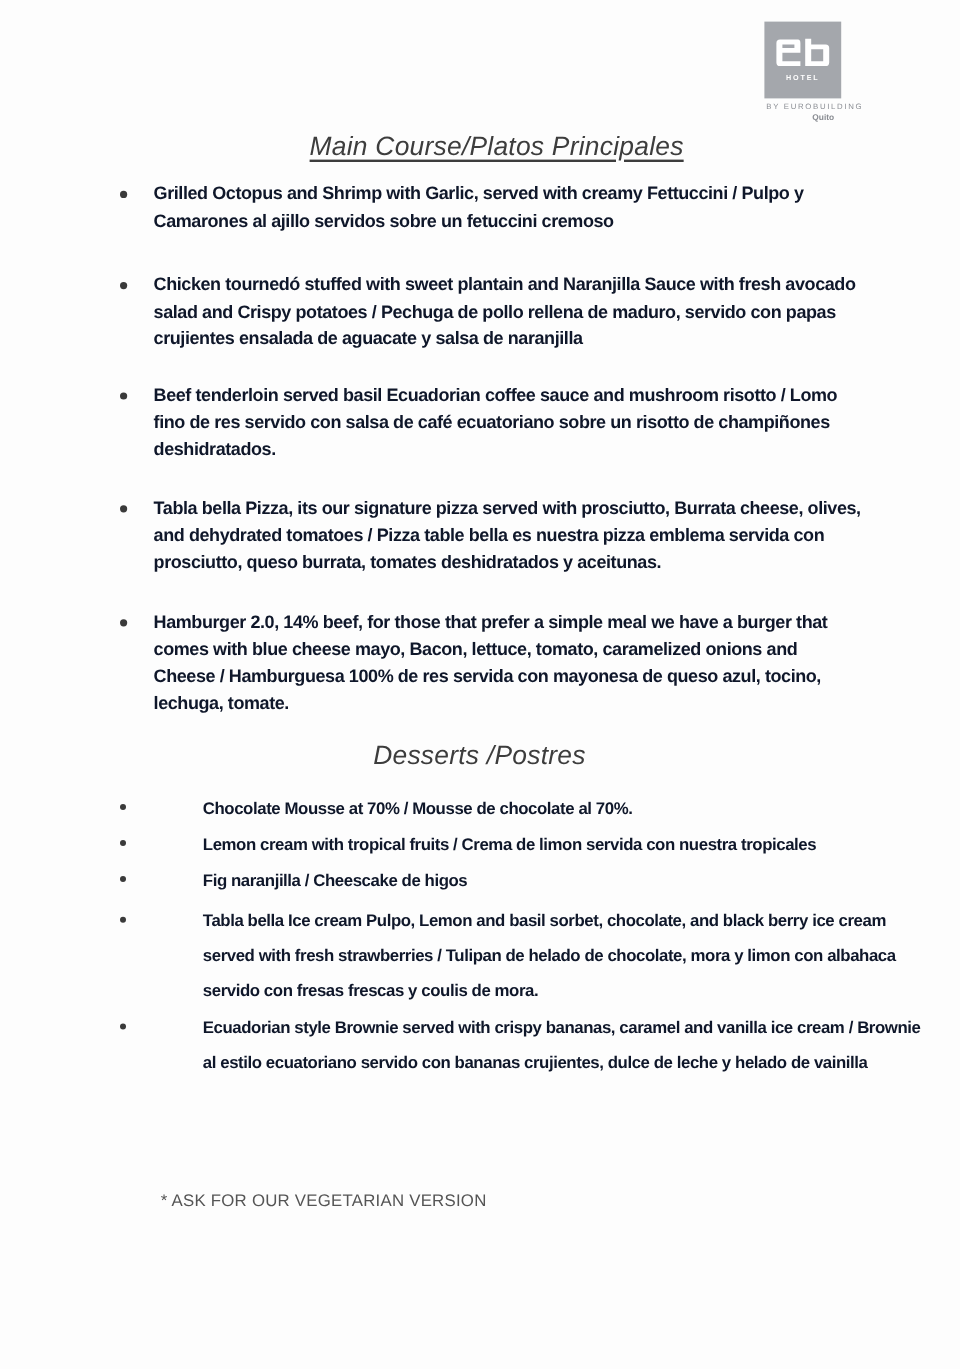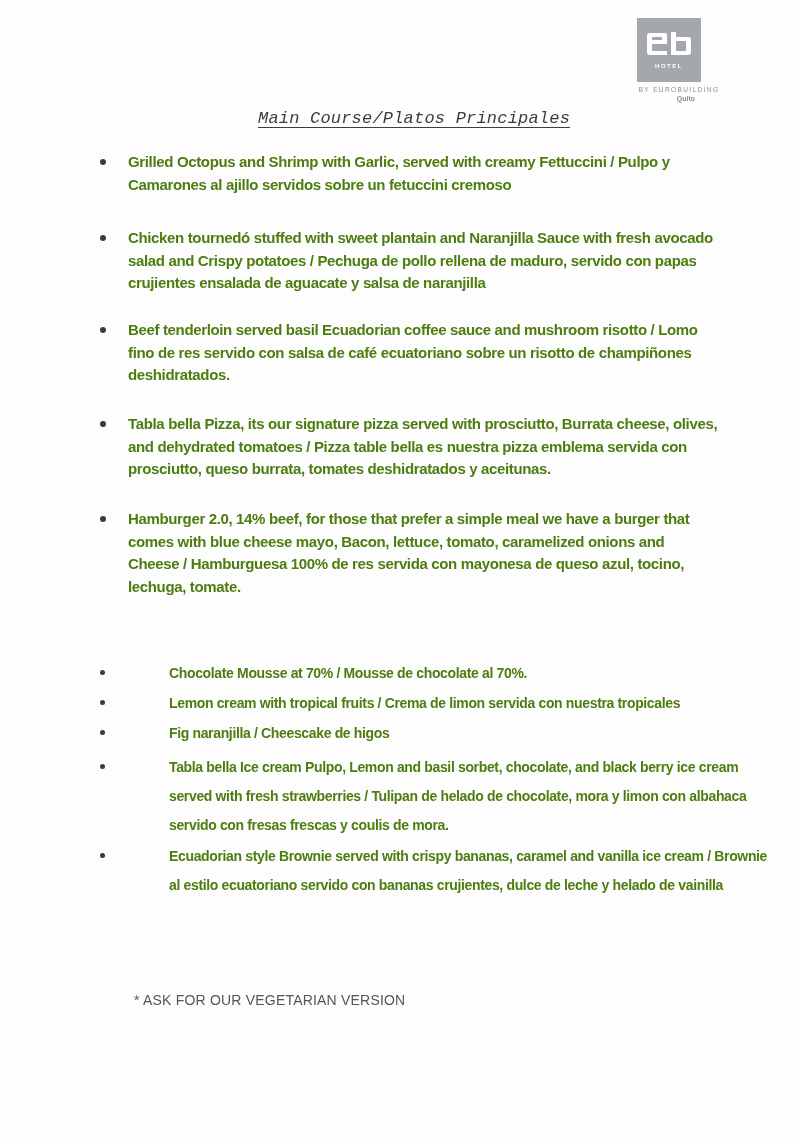--- a/index.html
+++ b/index.html
@@ -36,37 +36,37 @@
       position: absolute; left: -5px; top: 68px; width: 100px; text-align: center;
       font-size: 6.5px; color: #8a8d93; letter-spacing: 1.4px; white-space: nowrap;
     }
     .eb-city {
       position: absolute; left: 22px; top: 77px; width: 60px; text-align: center;
       font-size: 7px; color: #8a8d93; font-weight: bold;
     }
 
     
     .section-heading {
-      position: absolute; font-family: Liberation Mono, monospace; font-style: italic;
-      color: #3d3d3d; font-size: 17px; white-space: nowrap; letter-spacing: 0.2px;
+      position: absolute; font-family: Liberation Sans, sans-serif; font-style: italic;
+      color: #3d3d3d; font-size: 22px; white-space: nowrap; letter-spacing: 0.2px;
     }
     .main-heading { left: 258px; top: 109px; text-decoration: underline; text-underline-offset: 4px; }
     .dessert-heading { left: 311px; top: 617px; }
 
     
     .menu-list { position: absolute; left: 0; right: 0; margin: 0; padding: 0; list-style: none; }
     .menu-item { position: absolute; left: 100px; width: 620px; }
     .bullet {
       position: absolute; left: 0; top: 8px; width: 6px; height: 6px; border-radius: 50%;
       background: #3a3a3a;
     }
     .item-text {
       position: absolute; left: 28px; width: 590px;
       font-family: "Liberation Sans", sans-serif; font-weight: bold;
-      color: #4d7c0f; font-size: 15px; line-height: 22.5px; letter-spacing: -0.35px;
+      color: #0f172a; font-size: 15px; line-height: 22.5px; letter-spacing: -0.35px;
     }
     .dessert .item-text { left: 25px; font-size: 14px; line-height: 29px; letter-spacing: -0.35px; width: 600px; margin-left: 44px; }
     .dessert .bullet { top: 11px; width: 5px; height: 5px; }
 
     .footnote {
       position: absolute; left: 134px; top: 992px; font-size: 14px; color: #555;
       letter-spacing: 0.2px;
     }
   </style>
 </head>
@@ -105,20 +105,21 @@
     <li class="menu-item" style="top:413px;">
       <span class="bullet"></span>
       <span class="item-text">Tabla bella Pizza, its our signature pizza served with prosciutto, Burrata cheese, olives, and dehydrated tomatoes / Pizza table bella es nuestra pizza emblema servida con prosciutto, queso burrata, tomates deshidratados y aceitunas.</span>
     </li>
     <li class="menu-item" style="top:508px;">
       <span class="bullet"></span>
       <span class="item-text">Hamburger 2.0, 14% beef, for those that prefer a simple meal we have a burger that comes with blue cheese mayo, Bacon, lettuce, tomato, caramelized onions and Cheese / Hamburguesa 100% de res servida con mayonesa de queso azul, tocino, lechuga, tomate.</span>
     </li>
   </ul>
 
+  <div class="section-heading dessert-heading">Desserts /Postres</div>
 
   <ul class="menu-list">
     <li class="menu-item dessert" style="top:659px;">
       <span class="bullet"></span>
       <span class="item-text">Chocolate Mousse at 70% / Mousse de chocolate al 70%.</span>
     </li>
     <li class="menu-item dessert" style="top:689px;">
       <span class="bullet"></span>
       <span class="item-text">Lemon cream with tropical fruits / Crema de limon servida con nuestra tropicales</span>
     </li>

